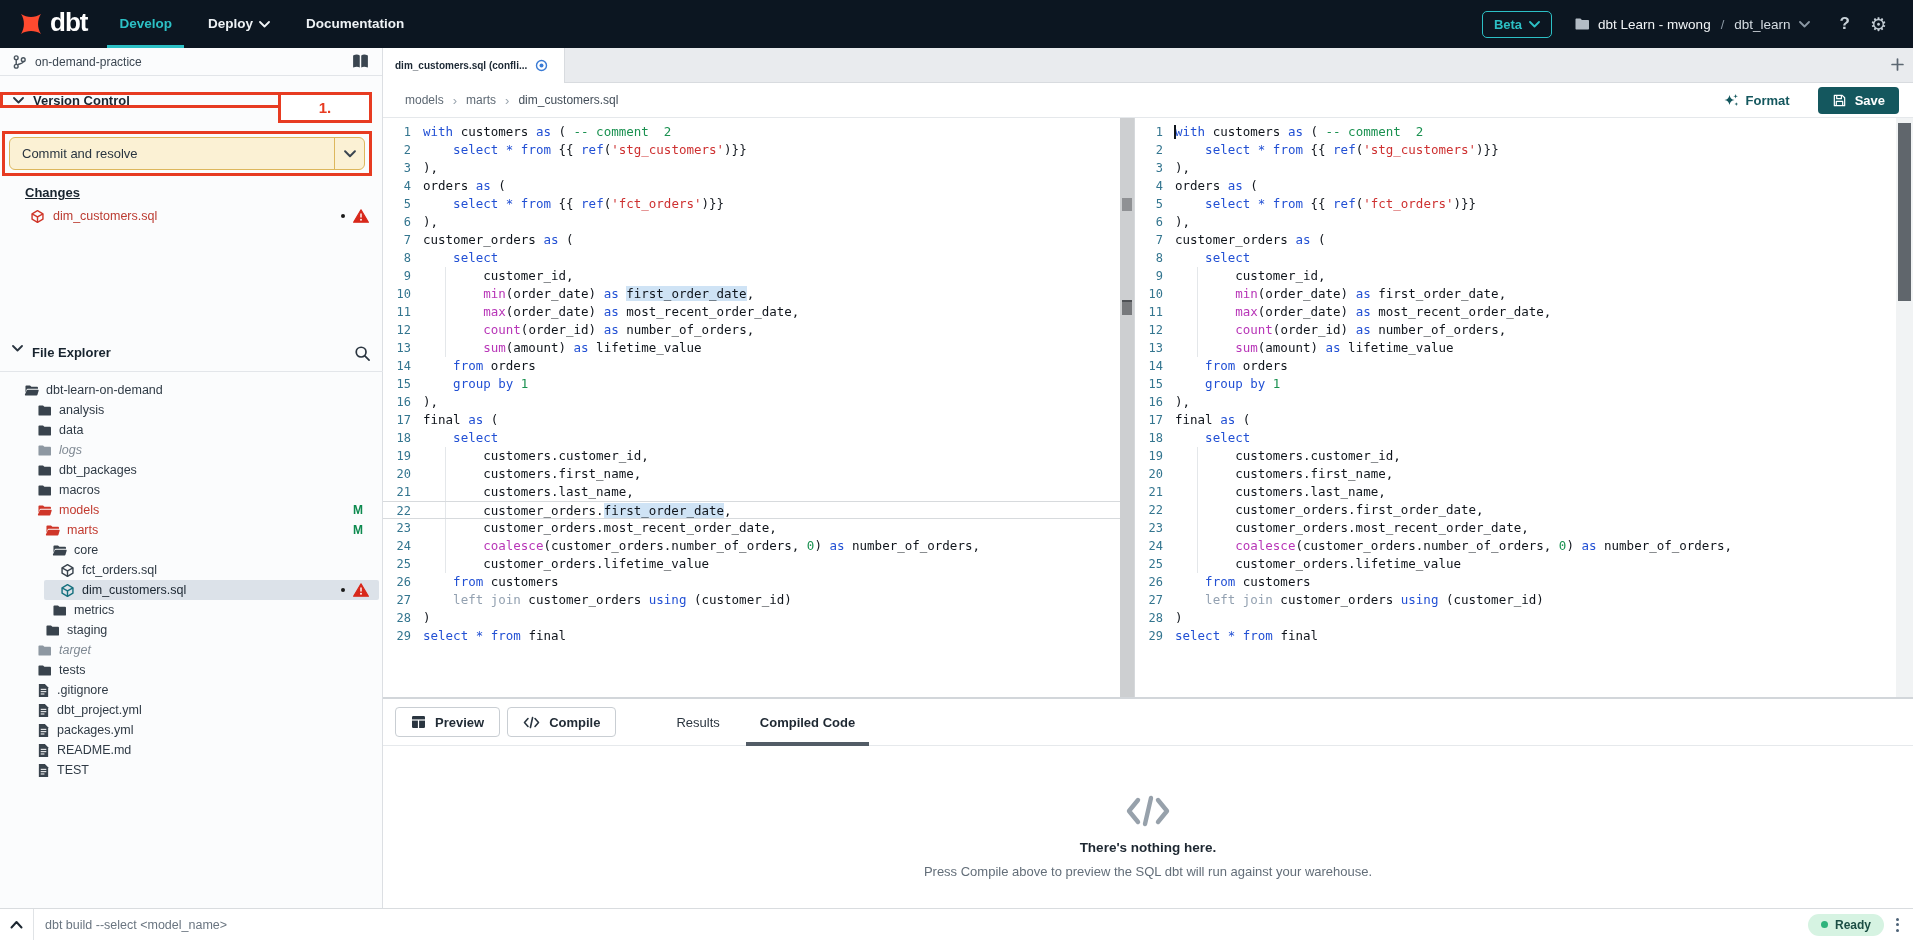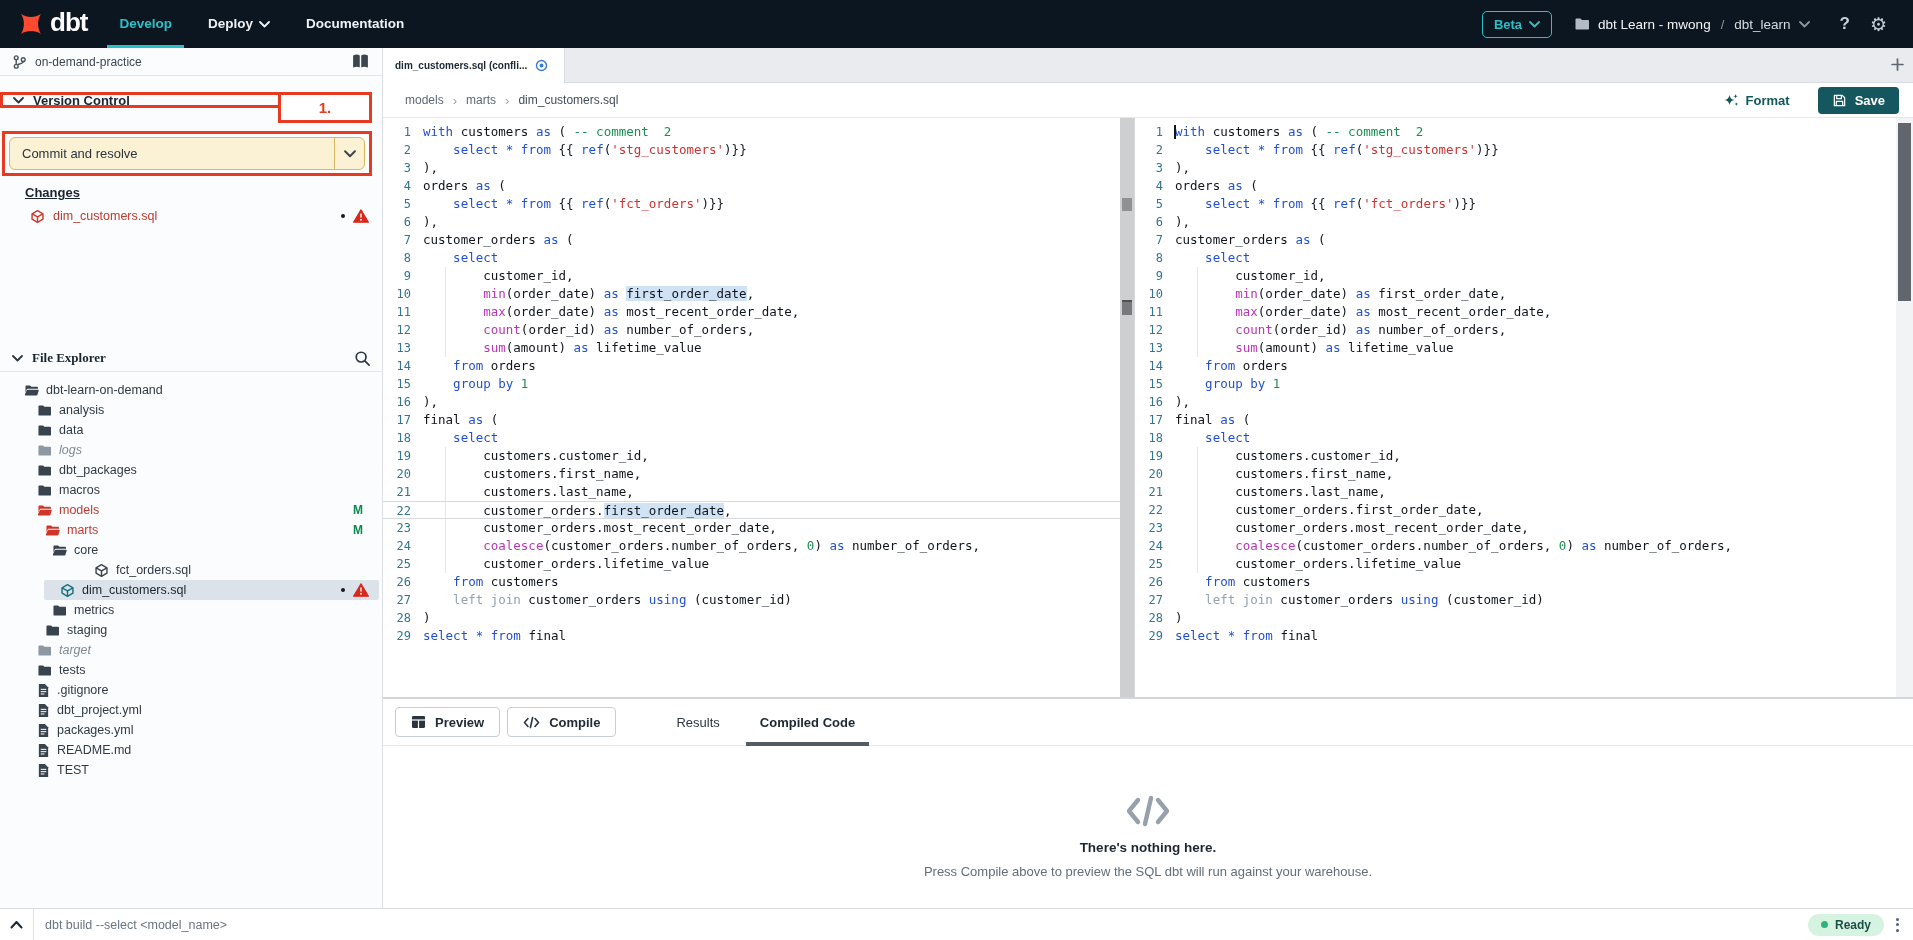--- a/index.html
+++ b/index.html
@@ -38,21 +38,21 @@
   .commit-btn .lbl { flex:1; display:flex; align-items:center; padding-left:12px; font-size:13px; color:#2a3540; }
   .commit-btn .chev { width:30px; border-left:1px solid #ddb75c; display:flex; align-items:center; justify-content:center; }
 
   .changes-title { position:absolute; top:137px; left:25px; font-size:13px; font-weight:700; color:#18242f;text-decoration:underline; }
   .change-row { position:absolute; top:157px; left:0; width:383px; height:22px; display:flex; align-items:center; cursor:pointer; }
   .change-row .cube { margin-left:30px; display:flex; }
   .change-row .fname { margin-left:8px; font-size:12.5px; color:#bb3b31; }
   .dotwarn { position:absolute; right:14px; display:flex; align-items:center; gap:8px; }
   .blackdot { width:4px; height:4px; border-radius:50%; background:#1a1a1a; }
 
-  .fe-header { position:absolute; top:297px; left:0; width:383px; height:26px; display:flex; align-items:center; padding:0 12px;font-family:Liberation Serif, serif; }
+  .fe-header { position:absolute; top:297px; left:0; width:383px; height:26px; display:flex; align-items:flex-start; padding:0 12px; }
   .fe-title { font-size:13px; font-weight:700; color:#18242f; margin-left:9px; flex:1; }
   .fe-divider { position:absolute; top:323px; left:0; width:383px; border-bottom:1px solid #e3e6ea; }
   .tree { position:absolute; top:332px; left:0; width:383px; }
   .tree-row { position:relative; height:20px; display:flex; align-items:center; font-size:12.5px; color:#2f3a45; cursor:pointer; }
   .tree-row .ticon { display:flex; color:#39434d; z-index:1; }
   .tree-row .tlabel { margin-left:7px; z-index:1; }
   .tree-row.muted { color:#808a94; font-style:italic; }
   .tree-row.muted .ticon { color:#8e98a2; }
   .tree-row.red { color:#c23a2f; }
   .tree-row.red .ticon { color:#cf3629; }
@@ -337,21 +337,21 @@
         </div>
         <div class="tree-row" style="padding-left: 52px;">
           <span class="ticon">
             <svg width="15" height="13" viewBox="0 0 16 14">
               <path fill="currentColor" d="M1.5 2.5c0-.6.4-1 1-1h3.4c.3 0 .6.1.8.3l1.2 1.2h6.1c.6 0 1 .4 1 1v1.2H3.9c-.6 0-1.1.4-1.2.9L1.5 9.5z"></path>
               <path fill="currentColor" d="M3.9 6.2h10.9c.7 0 1.1.6.9 1.2l-1.3 4.1c-.1.5-.5.8-1 .8H1.8c-.6 0-1-.5-.9-1.1l1.9-4.2c.2-.5.6-.8 1.1-.8z"></path>
             </svg>
           </span>
           <span class="tlabel">core</span>
         </div>
-        <div class="tree-row" style="padding-left: 60px; margin-left: 34px;">
+        <div class="tree-row" style="padding-left: 60px;">
           <span class="ticon">
             <svg width="15" height="15" viewBox="0 0 16 16">
               <g fill="none" stroke="currentColor" stroke-width="1.5" stroke-linejoin="round">
                 <path d="M8 1.8 13.8 5.1 V10.9 L8 14.2 2.2 10.9 V5.1 Z"></path>
                 <path d="M2.2 5.1 8 8.4 13.8 5.1"></path>
                 <path d="M8 8.4 V14.2"></path>
               </g>
             </svg>
           </span>
           <span class="tlabel">fct_orders.sql</span>

